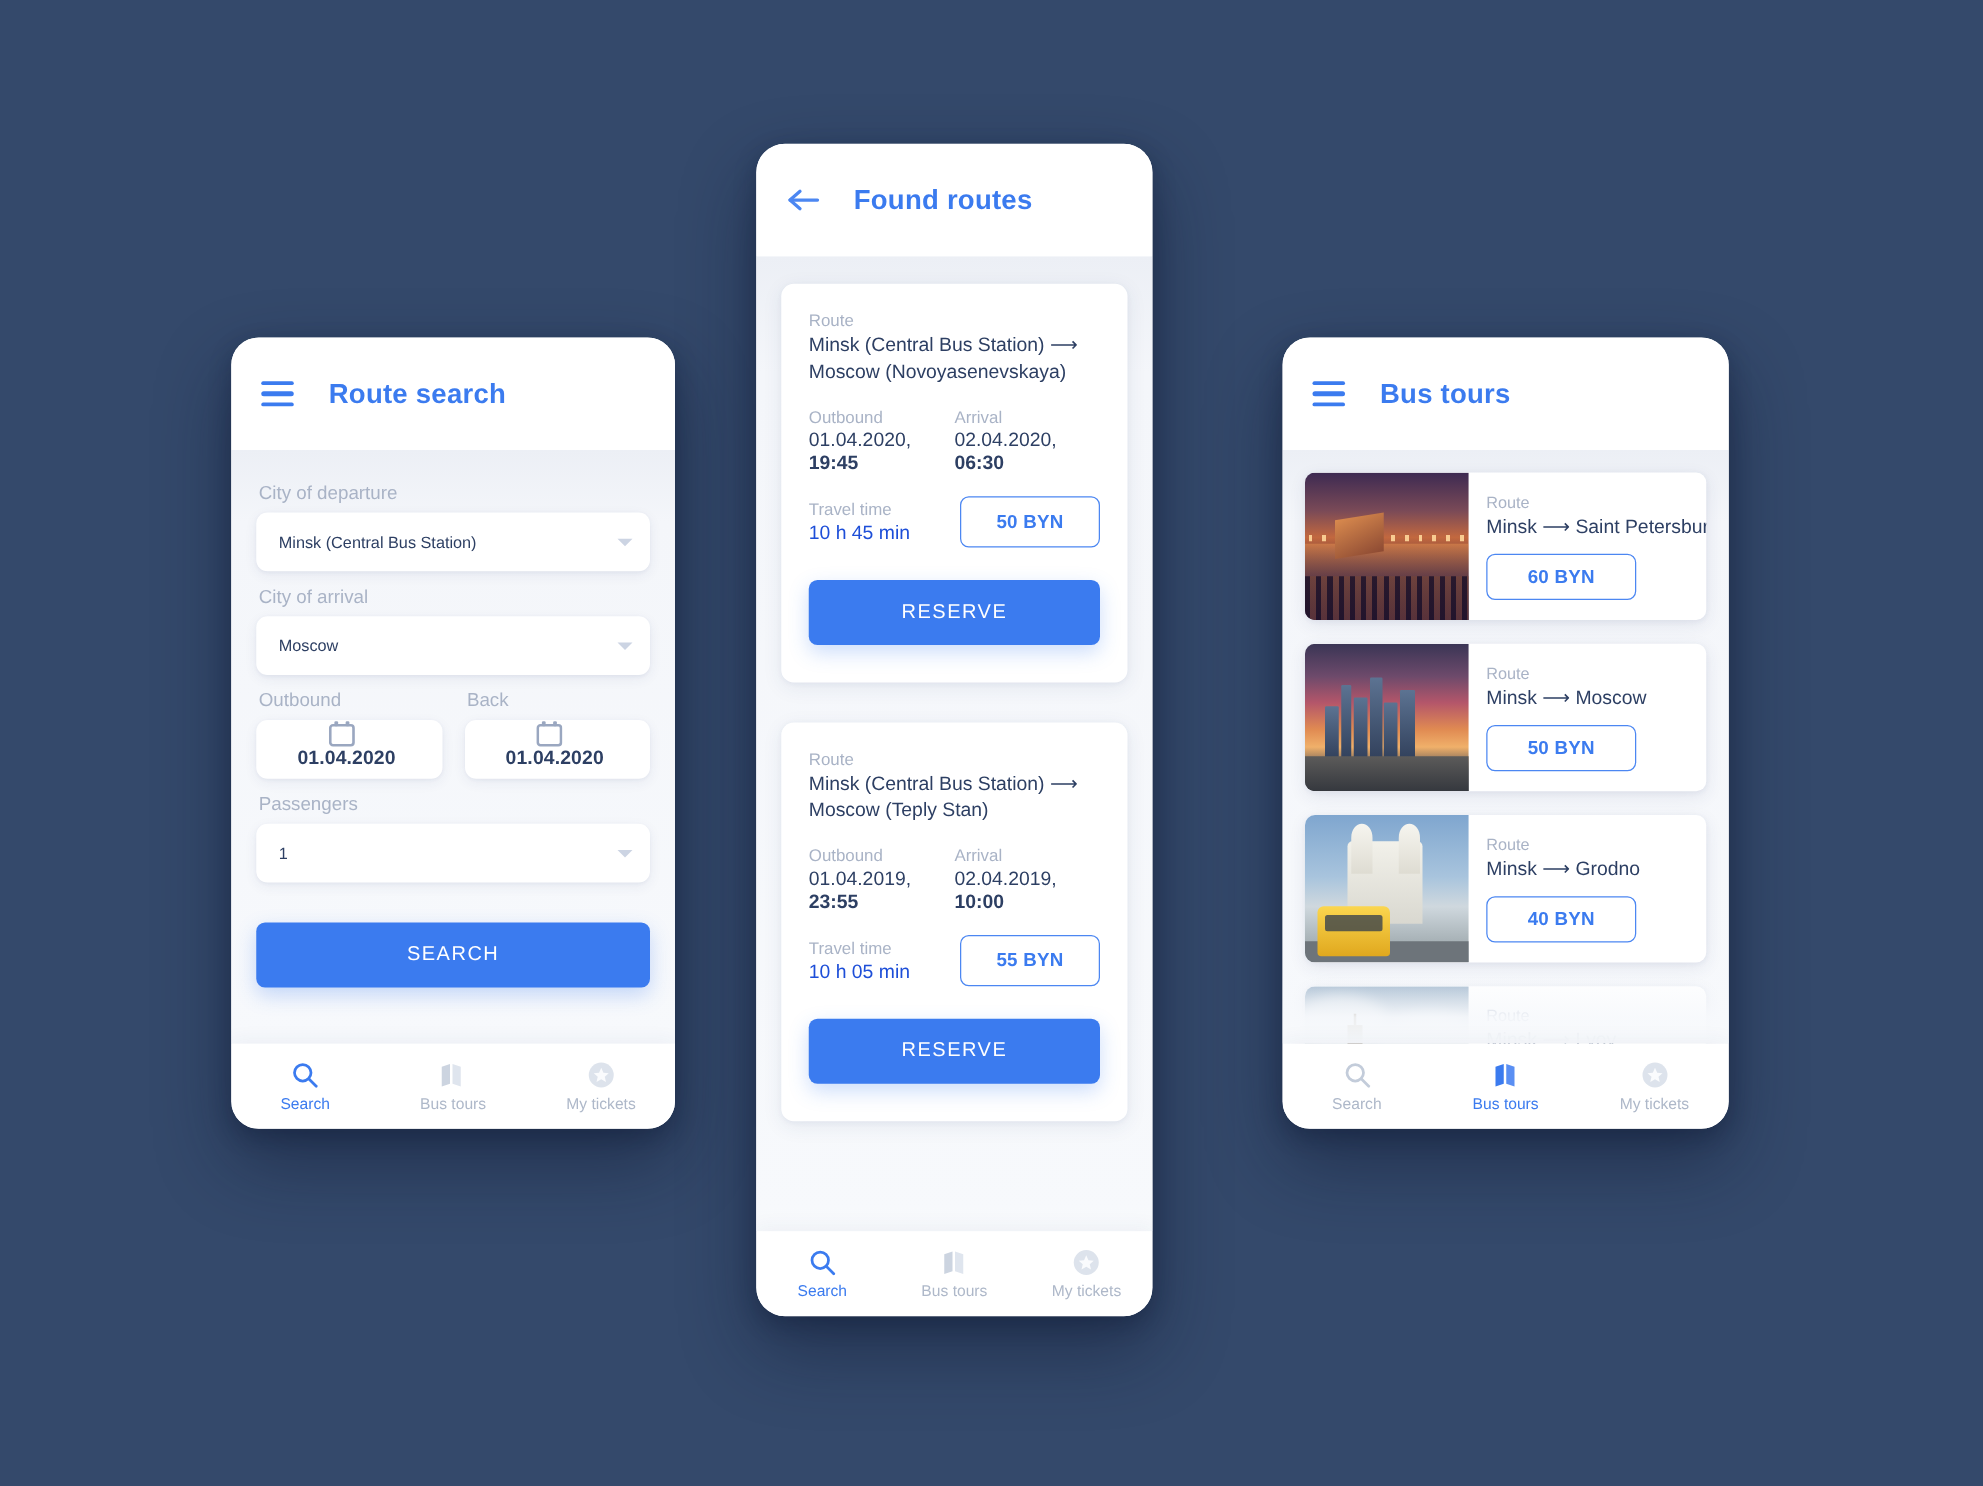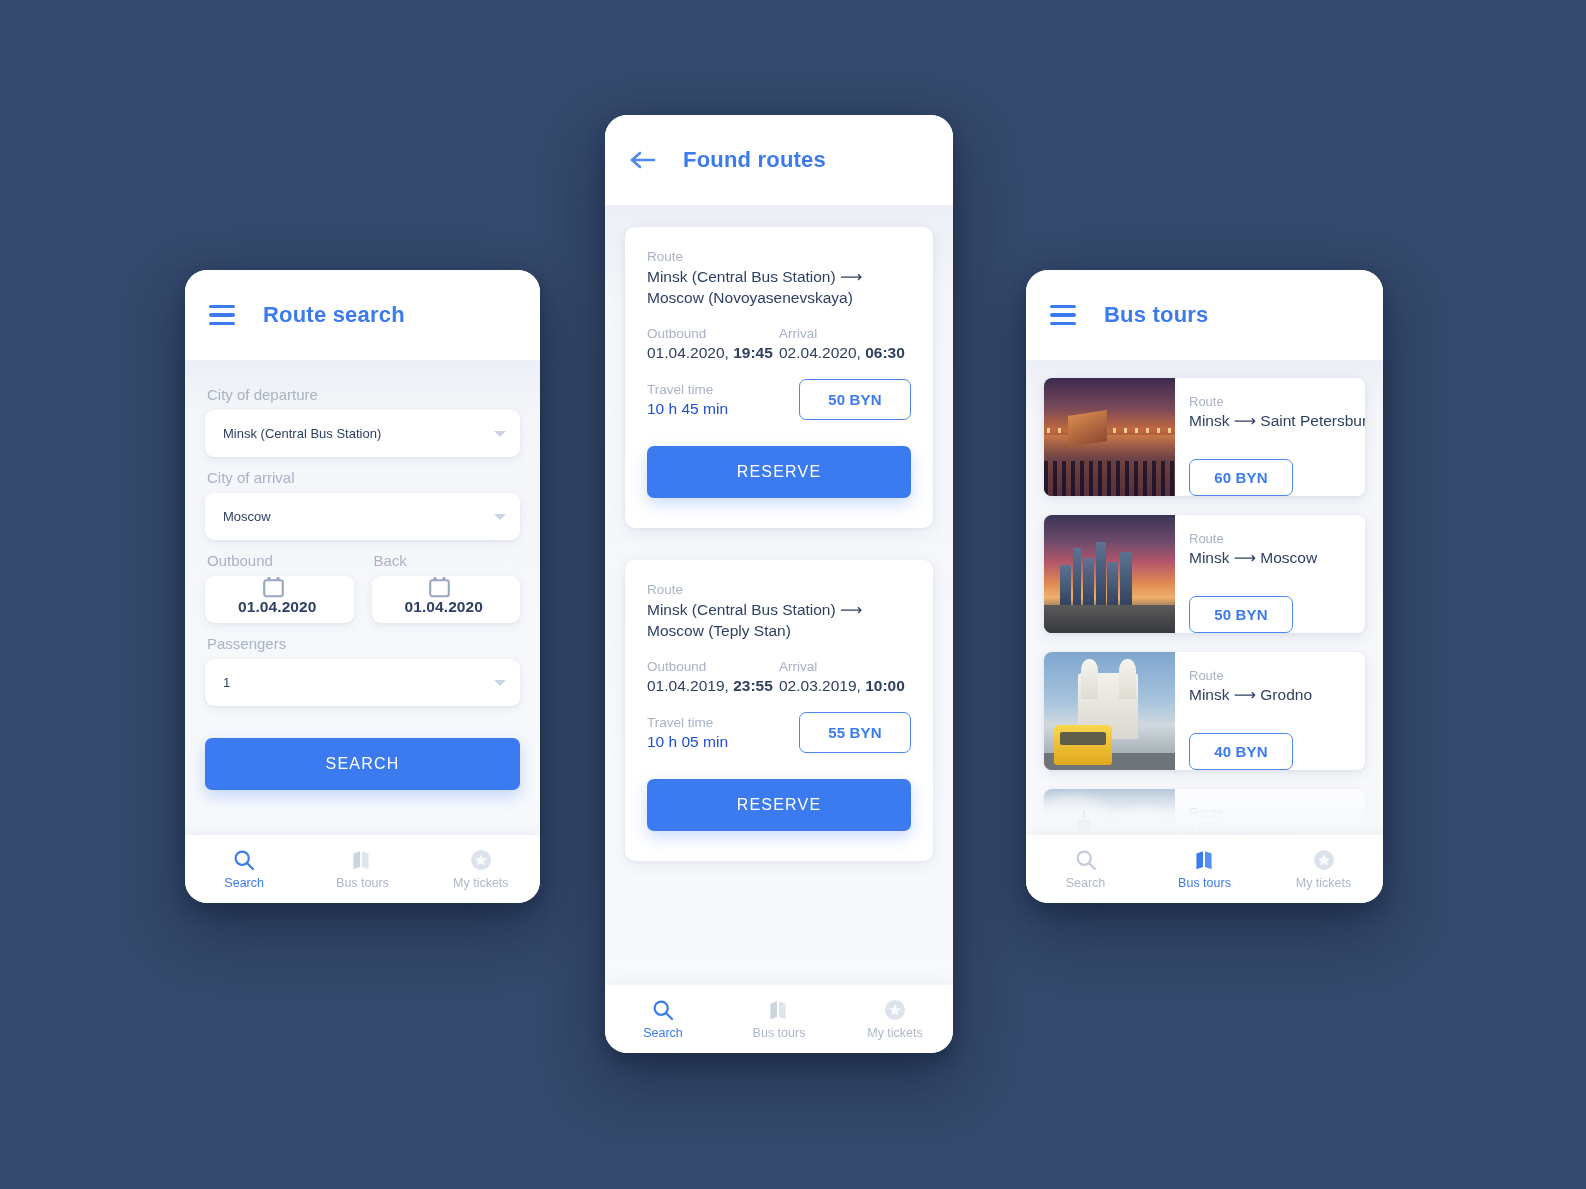--- a/index.html
+++ b/index.html
@@ -14,21 +14,21 @@
   
   .phone {
     position: absolute;
     background: #ffffff;
     border-radius: 22px;
     overflow: hidden;
     box-shadow: 0 26px 60px rgba(10,20,45,0.45), 0 6px 18px rgba(10,20,45,0.30);
     display: flex; flex-direction: column;
   }
   #phone-search { left: 185px;  top: 270px;  width: 355px;  height: 633px; }
-  #phone-routes { left: 605px;  top: 115px;  width: 348px;  height: 938px; }
+  #phone-routes { left: 605px;  top: 115px;  width: 317px;  height: 938px; border-radius: 23px; }
   #phone-tours  { left: 1026px; top: 270px;  width: 357px;  height: 633px; }
 
   
   .appbar {
     height: 90px; flex: 0 0 90px;
     background: #fff;
     display: flex; align-items: center;
     padding: 0 0 0 24px;
     position: relative; z-index: 5;
   }
@@ -181,21 +181,21 @@
     display: flex;
     overflow: hidden;
     margin-bottom: 19px;
     height: 118px;
     cursor: pointer;
   }
   .thumb { flex: 0 0 131px; height: 118px; position: relative; overflow: hidden; }
   .tbody { flex: 1 1 auto; padding: 16px 16px 0 14px; display: flex; flex-direction: column; }
   .tbody .mini-label { font-size: 13px; }
   .tbody .route-text { color: #2d3f63; font-size: 15.5px; margin-bottom: auto; white-space: nowrap; }
-  .tbody .price-btn { width: 104px; padding: 9px 0; }
+  .tbody .price-btn { width: 120px; margin-bottom: 16px; padding: 9px 0; }
 
   .fade-bottom {
     position: absolute; left: 0; right: 0; bottom: 0; height: 56px;
     background: linear-gradient(180deg, rgba(247,249,252,0) 0%, rgba(247,249,252,0.92) 62%, #f8fafc 100%);
     pointer-events: none; z-index: 4;
   }
 
   
   .sc { position: absolute; inset: 0; }
   
@@ -388,21 +388,21 @@
         <div class="rcard">
           <div class="mini-label">Route</div>
           <div class="route-text">Minsk (Central Bus Station) ⟶ Moscow (Teply Stan)</div>
           <div class="rcols">
             <div>
               <div class="mini-label">Outbound</div>
               <div class="dt"><span>01.04.2019, </span><b>23:55</b></div>
             </div>
             <div>
               <div class="mini-label">Arrival</div>
-              <div class="dt"><span>02.03.2019, </span><b>10:00</b></div>
+              <div class="dt"><span>02.04.2019, </span><b>10:00</b></div>
             </div>
           </div>
           <div class="tt-row">
             <div class="tt-left">
               <div class="mini-label">Travel time</div>
               <div class="v">10 h 05 min</div>
             </div>
             <button class="price-btn">55 BYN</button>
           </div>
           <button class="reserve-btn">RESERVE</button>

